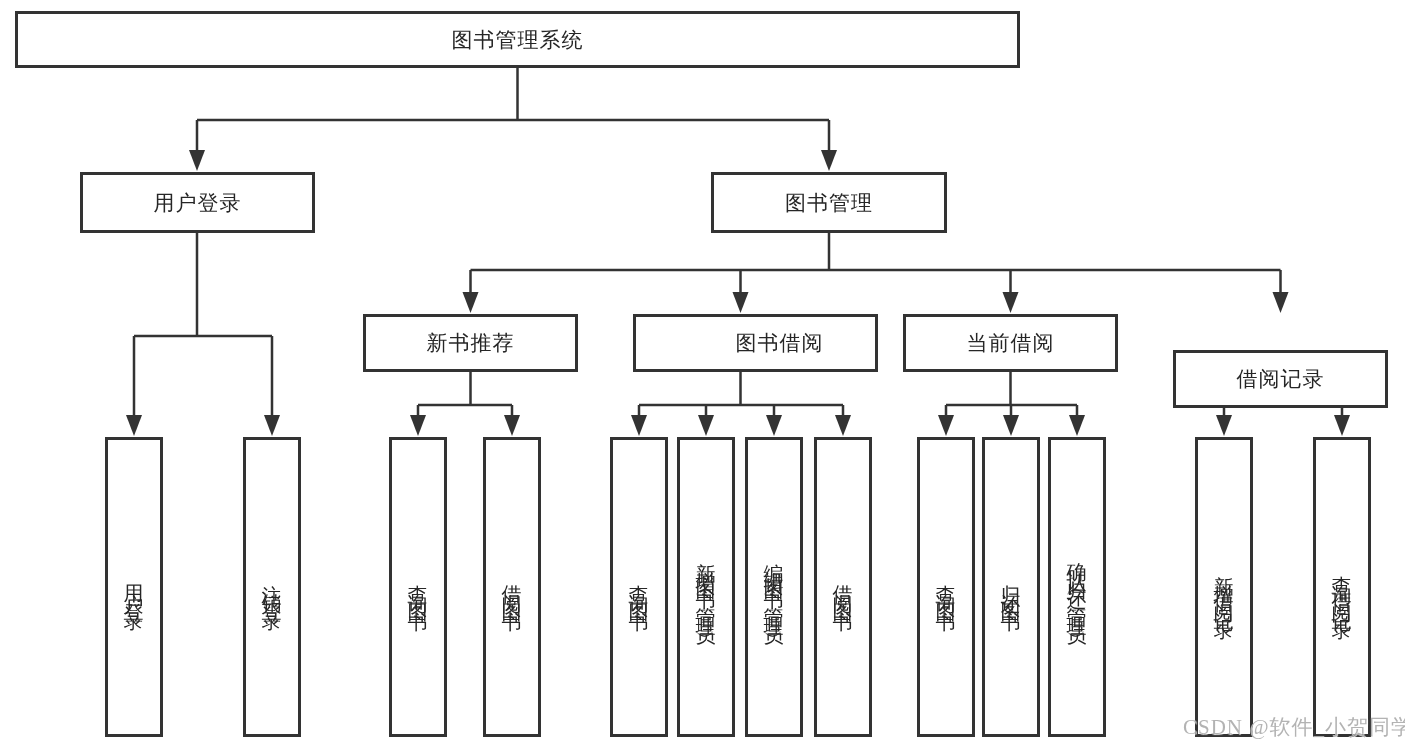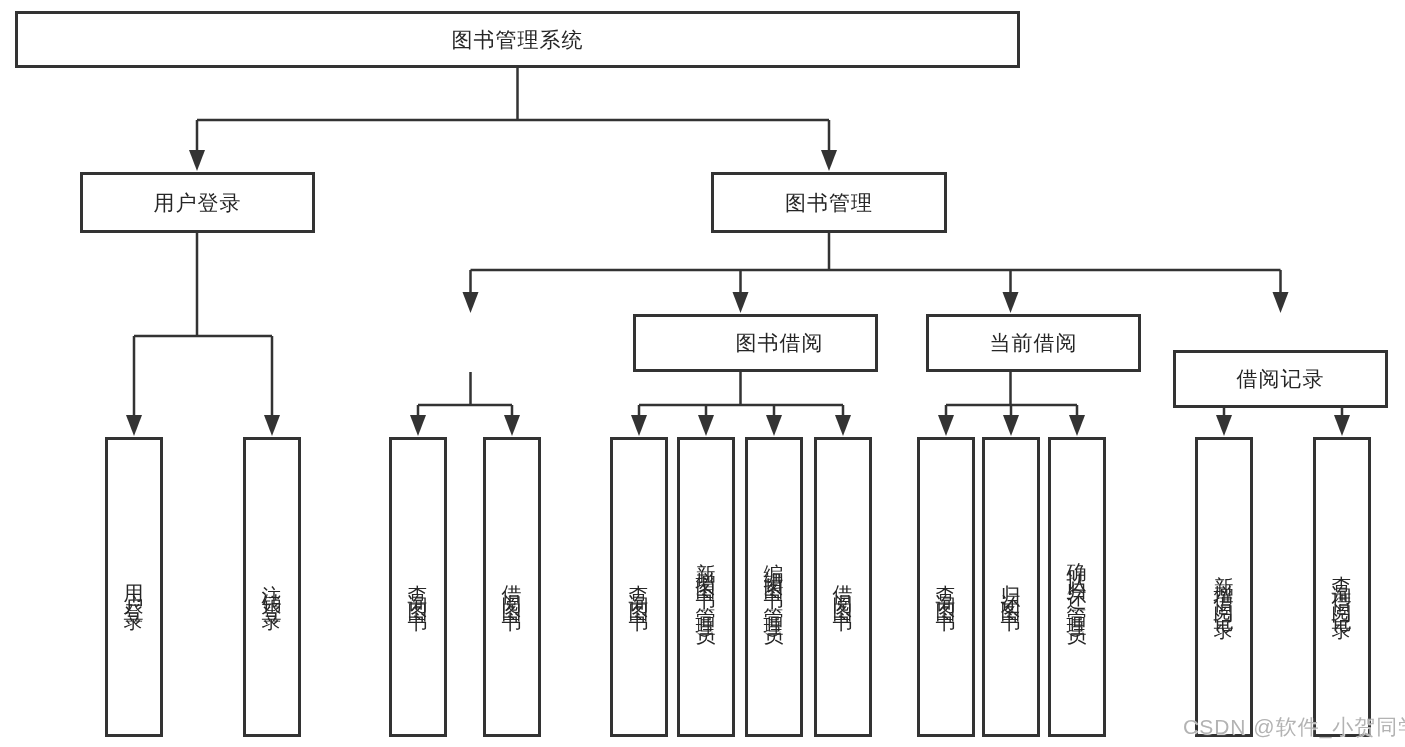--- a/index.html
+++ b/index.html
@@ -9,21 +9,21 @@
     --watermark: #b3b3b3;
     --bg: #ffffff;
   }
   html, body { margin: 0; padding: 0; background: var(--bg); }
   #stage {
     position: relative;
     width: 1405px;
     height: 747px;
     background: var(--bg);
     overflow: hidden;
-    font-family: Liberation Sans, sans-serif;
+    font-family: Liberation Serif, serif;
   }
   #connectors {
     position: absolute;
     left: 0; top: 0;
     width: 1405px; height: 747px;
     z-index: 1;
   }
   #connectors path {
     stroke: var(--line);
     stroke-width: 2.5;
@@ -109,22 +109,23 @@
     <polygon points="1069,415 1085,415 1077,436"></polygon>
     <polygon points="1216,415 1232,415 1224,436"></polygon>
     <polygon points="1334,415 1350,415 1342,436"></polygon>
   </svg>
 
   <div class="node" style="left:15px; top:11px; width:1005px; height:57px;">图书管理系统</div>
 
   <div class="node" style="left:80px; top:172px; width:235px; height:61px;">用户登录</div>
   <div class="node" style="left:711px; top:172px; width:236px; height:61px;text-align:right;">图书管理</div>
 
+  <div class="node" style="left:363px; top:314px; width:215px; height:58px;">新书推荐</div>
   <div class="node" style="left:633px; top:314px; width:245px; height:58px;padding-left:48px;">图书借阅</div>
-  <div class="node" style="left:903px; top:314px; width:215px; height:58px;margin-left:23px;">当前借阅</div>
+  <div class="node" style="left:903px; top:314px; width:215px; height:58px;">当前借阅</div>
   <div class="node" style="left:1173px; top:314px; width:215px; height:58px;margin-top:36px;">借阅记录</div>
 
   <div class="node leaf" style="left:105px; top:437px; width:58px; height:300px;">
     <span class="vtext">用户登录</span>
   </div>
   <div class="node leaf" style="left:243px; top:437px; width:58px; height:300px;">
     <span class="vtext">注销登录</span>
   </div>
 
   <div class="node leaf" style="left:389px; top:437px; width:58px; height:300px;">

